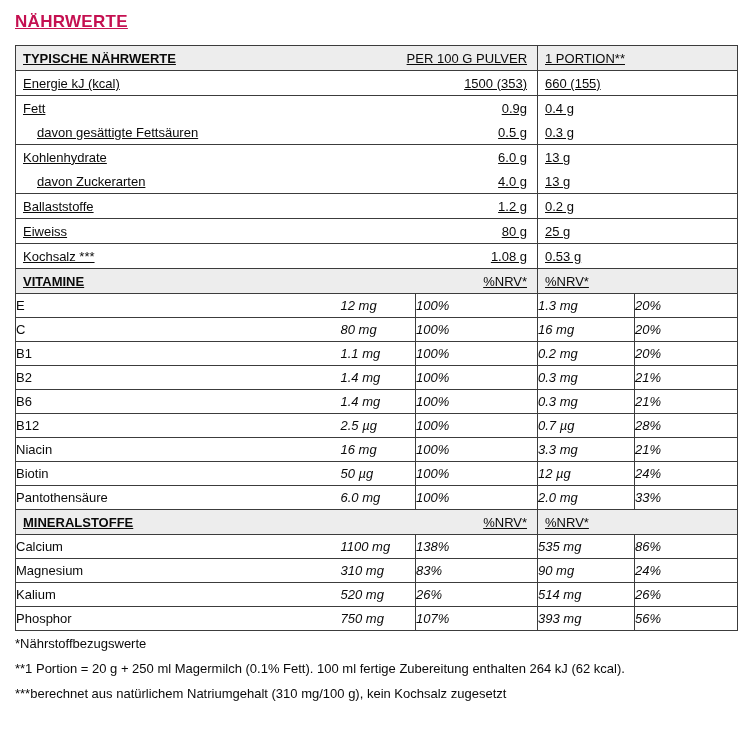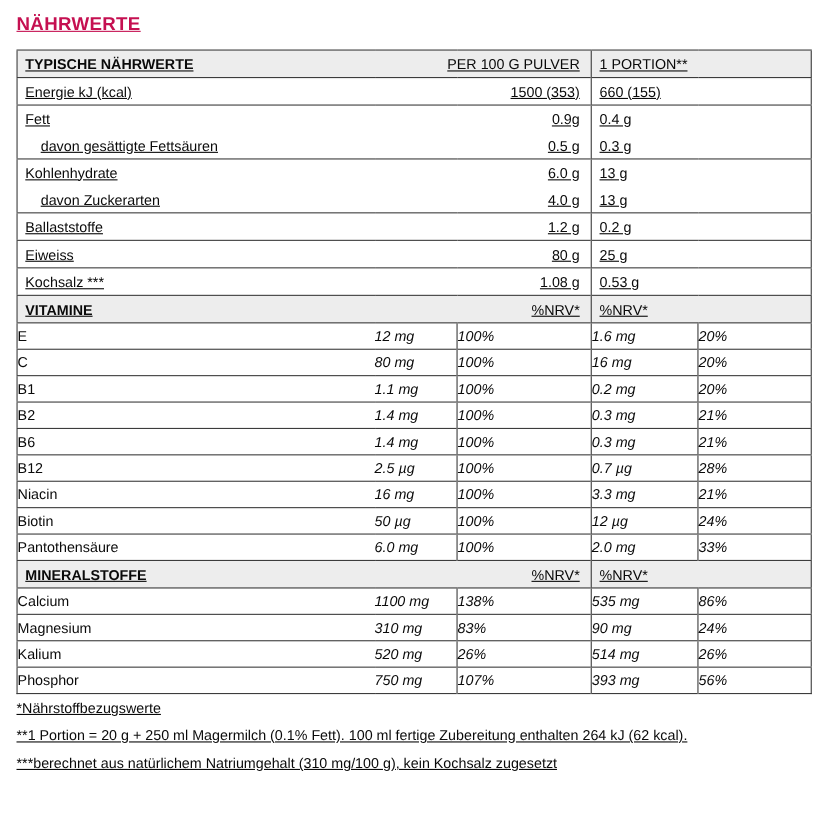--- a/index.html
+++ b/index.html
@@ -42,21 +42,21 @@
     display:flex;align-items:center;
     padding:0 10px 0 7px;
     text-decoration:underline;
   }
   .lr{justify-content:space-between;}
   .rline{}
   td.clabel{padding-left:7px;}
   td.rcell{text-align:left;padding-right:10px;font-style:italic;}
   .b{font-weight:bold;}
   .ind{padding-left:14px;}
-  .footnotes{margin-top:4px;text-decoration:underline;}
+  .footnotes{margin-top:4px;}
   .footnote{
     font-size:13px;line-height:16px;
     margin-top:9px;
   }
   .footnote:first-child{margin-top:5px;}
 </style>
 </head>
 <body>
 
 <div class="page">
@@ -186,21 +186,21 @@
           <td class="bl" colspan="2">
             <div class="line rline">
               <span>%NRV*</span>
             </div>
           </td>
         </tr>
         <tr class="rowline">
           <td class="clabel"><span>E</span></td>
           <td class="rcell"><span>12 mg</span></td>
           <td class="rcell bl"><span>100%</span></td>
-          <td class="rcell bl"><span>1.6 mg</span></td>
+          <td class="rcell bl"><span>1.3 mg</span></td>
           <td class="rcell bl"><span>20%</span></td>
         </tr>
         <tr class="rowline">
           <td class="clabel"><span>C</span></td>
           <td class="rcell"><span>80 mg</span></td>
           <td class="rcell bl"><span>100%</span></td>
           <td class="rcell bl"><span>16 mg</span></td>
           <td class="rcell bl"><span>20%</span></td>
         </tr>
         <tr class="rowline">

